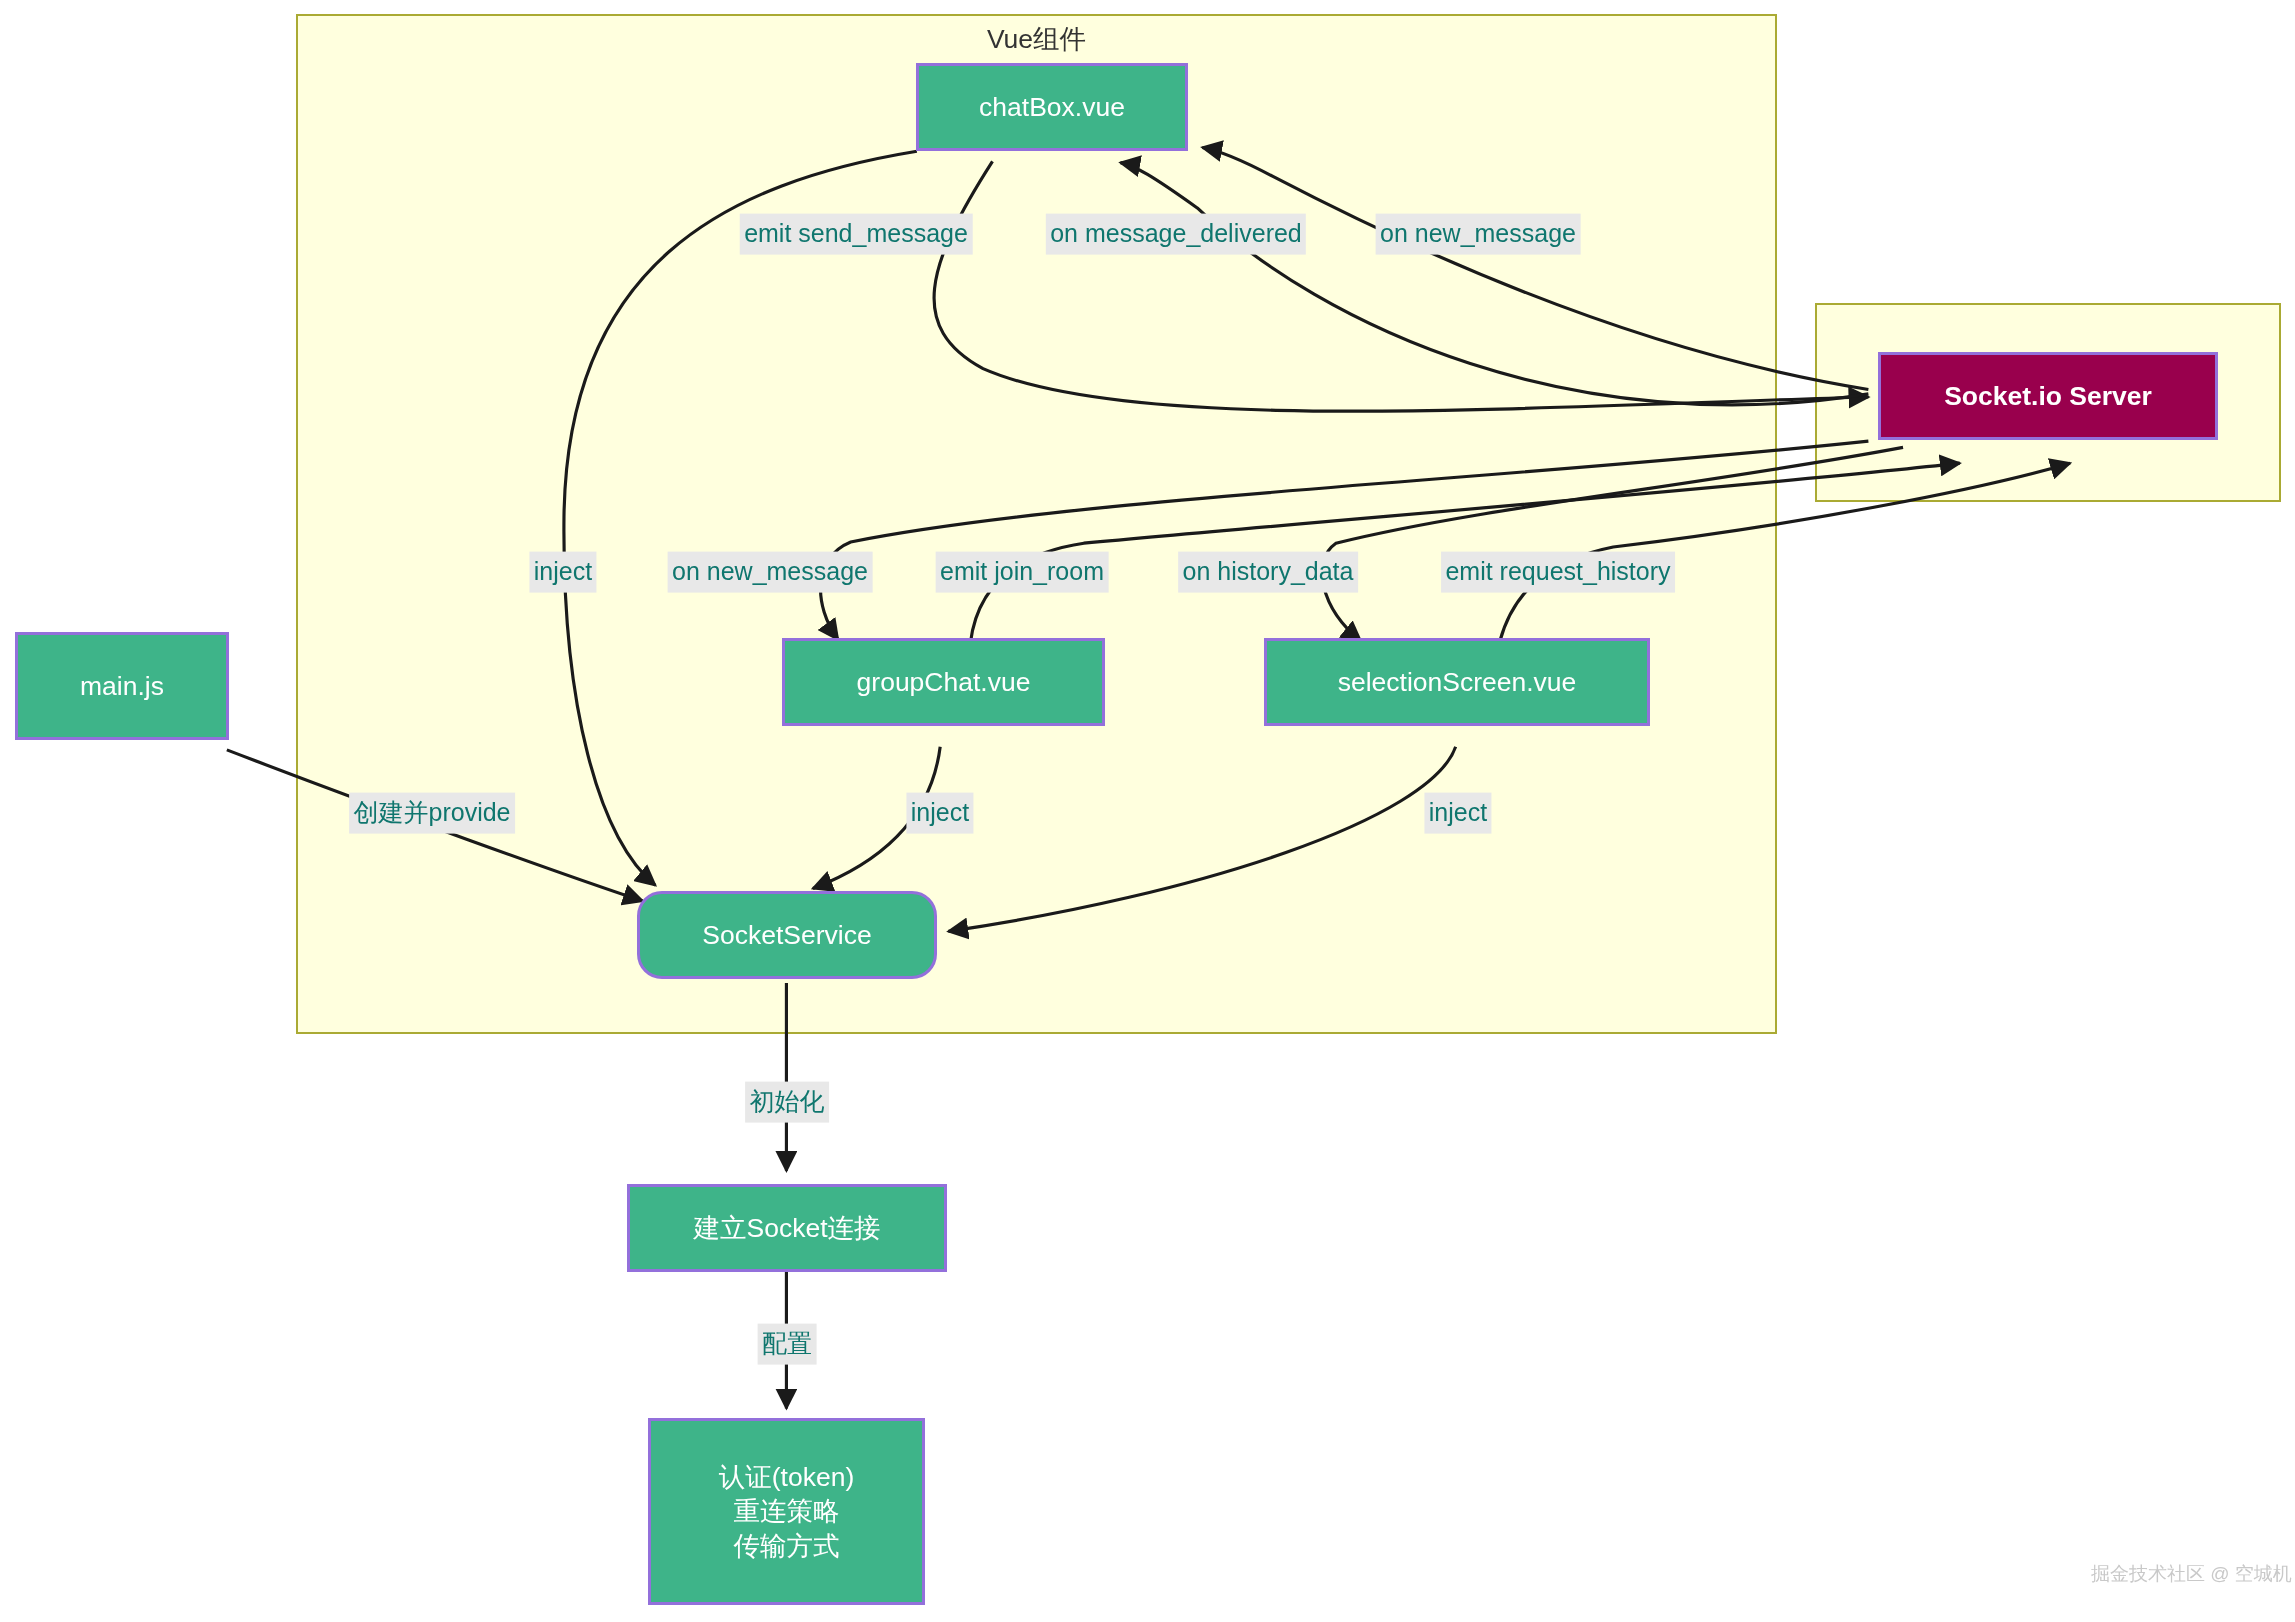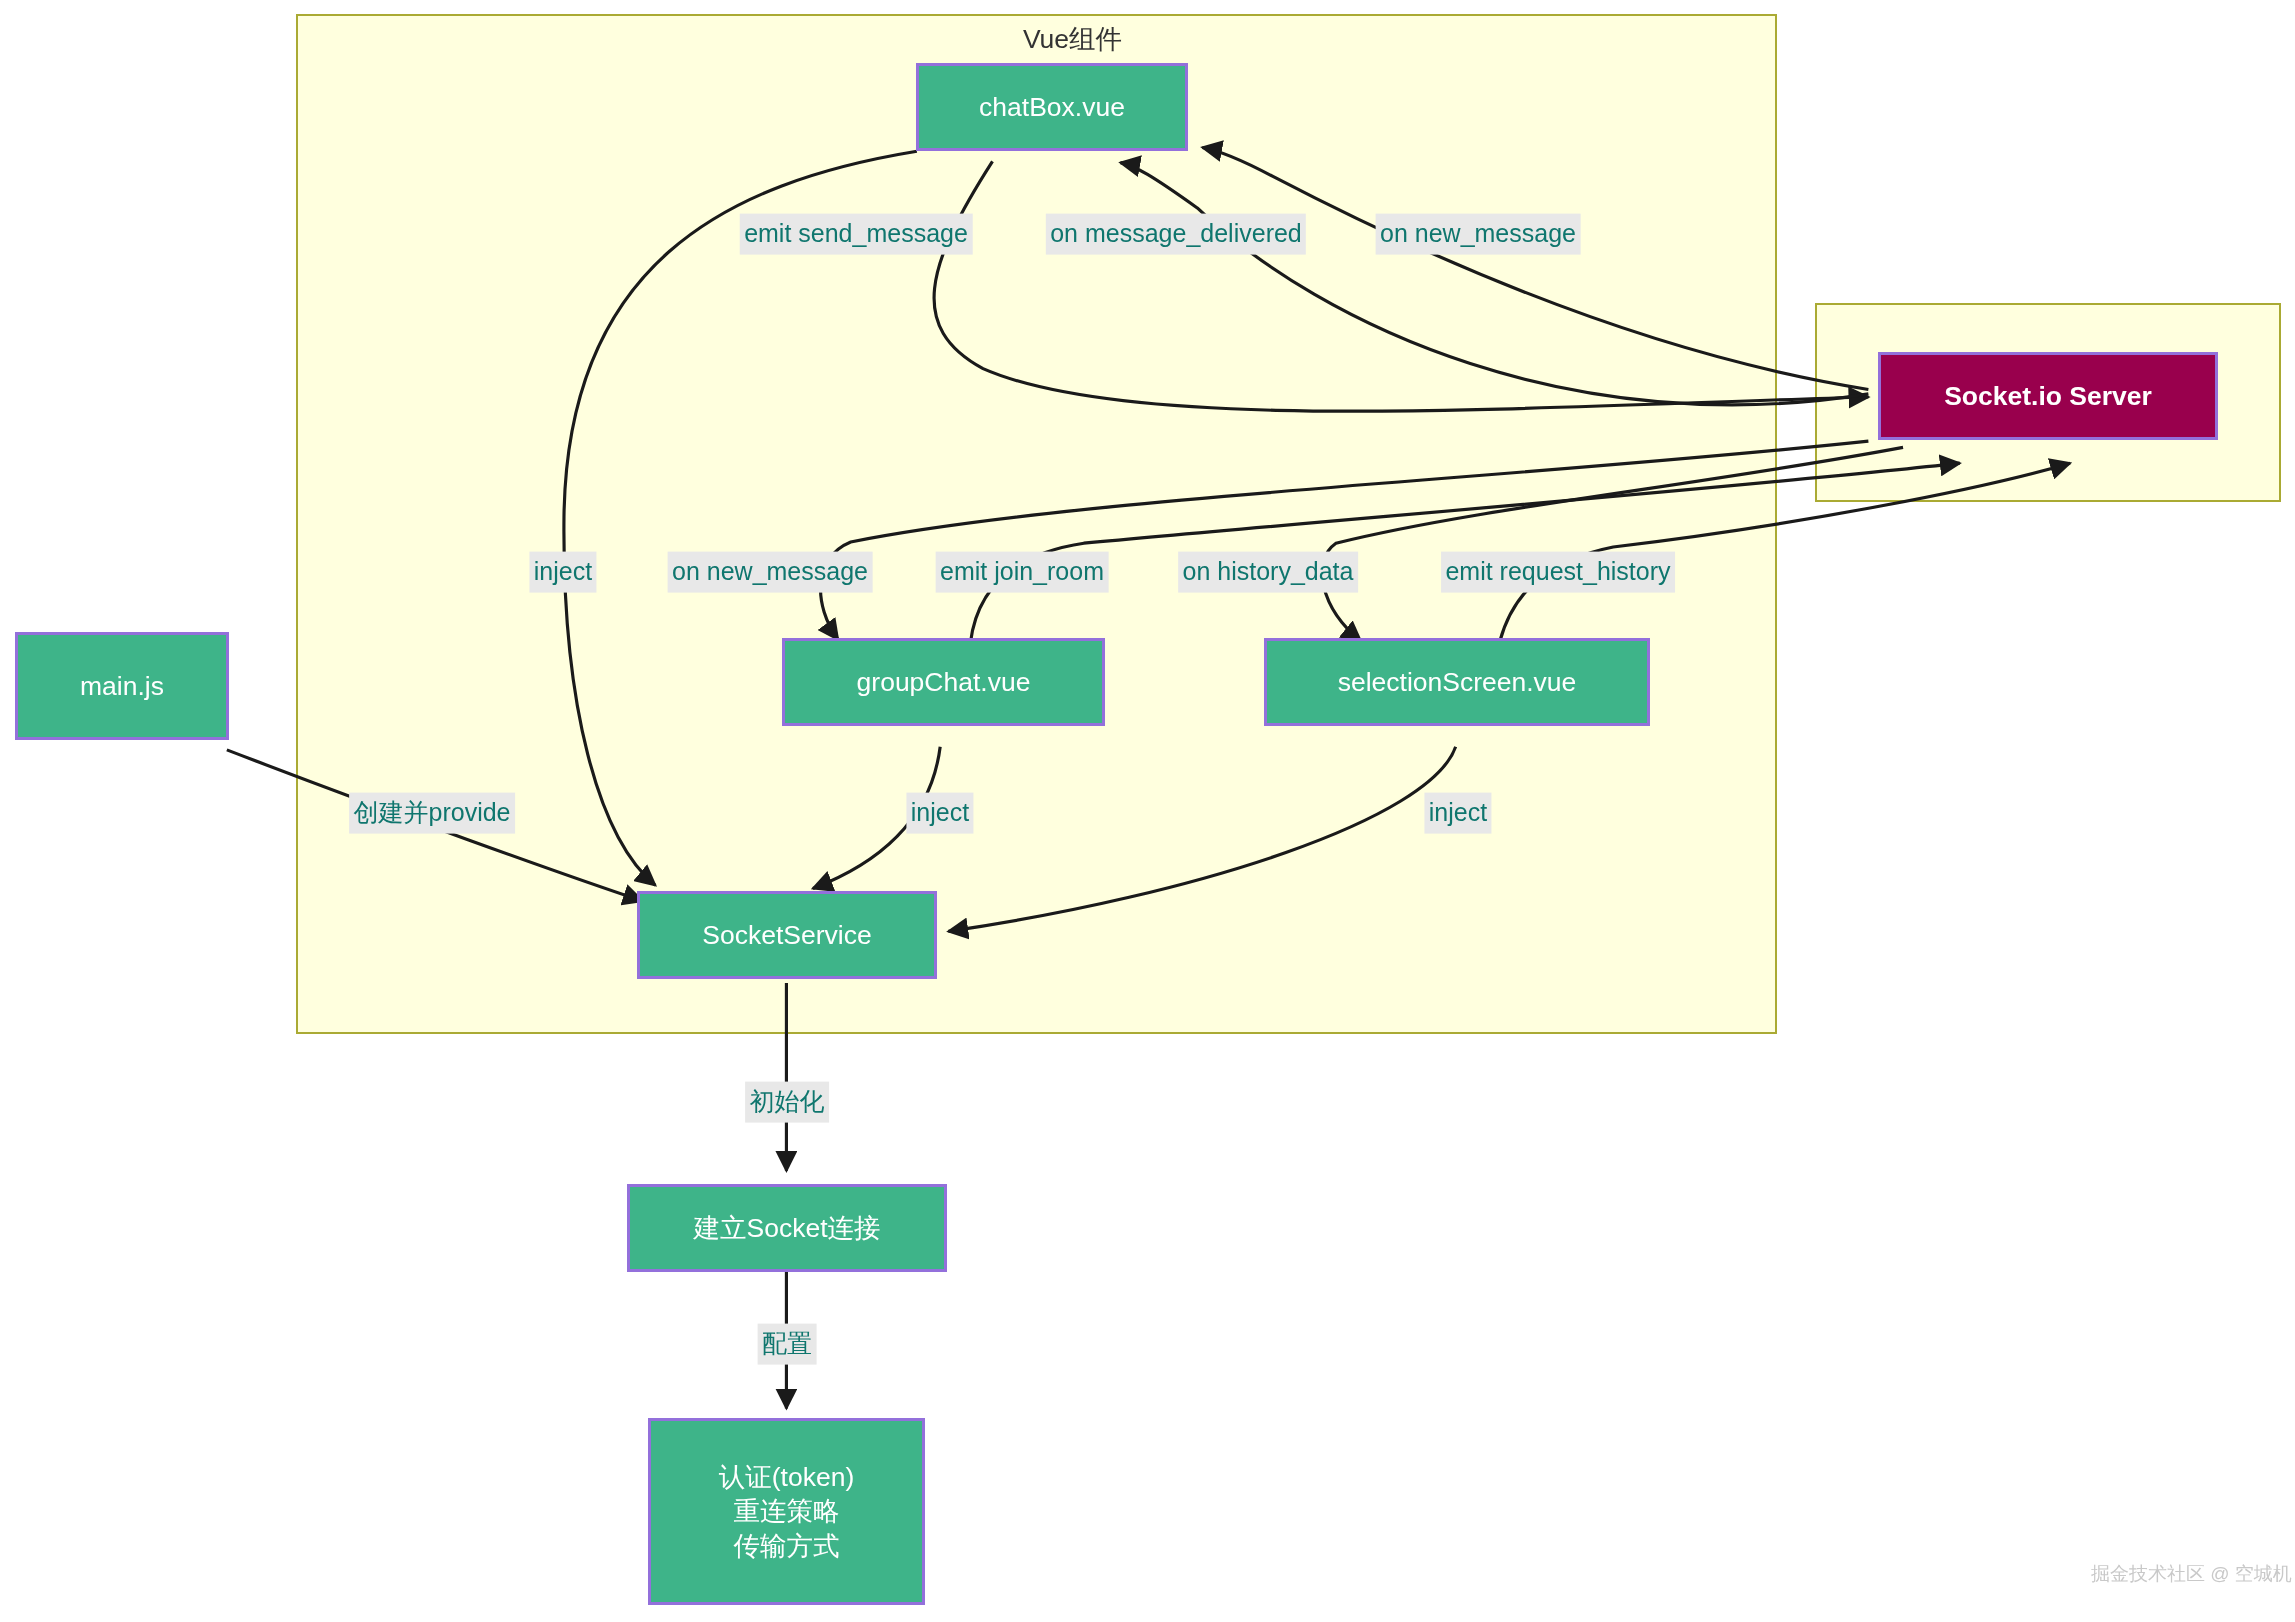--- a/index.html
+++ b/index.html
@@ -77,21 +77,21 @@
     font-size: 19px;
     white-space: nowrap;
   }
 </style>
 </head>
 <body>
 
 <div id="canvas">
 
   <div class="subgraph" style="left:296px; top:14px; width:1481px; height:1020px;"></div>
-  <div class="subgraph-title" style="left:296px; width:1481px; top:21px;padding-left:36px;">Vue组件</div>
+  <div class="subgraph-title" style="left:296px; width:1481px; top:21px;">Vue组件</div>
 
   <div class="subgraph" style="left:1815px; top:303px; width:466px; height:199px;"></div>
 
   <svg class="layer" viewBox="0 0 3642 2574" preserveAspectRatio="none">
     <defs>
       <marker id="ah" viewBox="0 0 10 10" refX="9" refY="5" markerWidth="7" markerHeight="7" orient="auto-start-reverse">
         <path d="M 0 0 L 10 5 L 0 10 z" fill="#1a1a1a"></path>
       </marker>
     </defs>
     <g fill="none" stroke="#1a1a1a" stroke-width="5" marker-end="url(#ah)">
@@ -127,21 +127,21 @@
   <div class="node" style="left:916px; top:63px; width:272px; height:88px;">chatBox.vue</div>
 
   <div class="node server" style="left:1878px; top:352px; width:340px; height:88px;">Socket.io Server</div>
 
   <div class="node" style="left:15px; top:632px; width:214px; height:108px;">main.js</div>
 
   <div class="node" style="left:782px; top:638px; width:323px; height:88px;">groupChat.vue</div>
 
   <div class="node" style="left:1264px; top:638px; width:386px; height:88px;">selectionScreen.vue</div>
 
-  <div class="node" style="left:637px; top:891px; width:300px; height:88px;">SocketService</div>
+  <div class="node" style="left:637px; top:891px; width:300px; height:88px;border-radius:25px;">SocketService</div>
 
   <div class="node" style="left:627px; top:1184px; width:320px; height:88px;">建立Socket连接</div>
 
   <div class="node" style="left:648px; top:1418px; width:277px; height:187px;">认证(token)
 重连策略
 传输方式</div>
 
   <div class="edge-label" style="left:856px; top:234px;">emit send_message</div>
 
   <div class="edge-label" style="left:1176px; top:234px;">on message_delivered</div>

